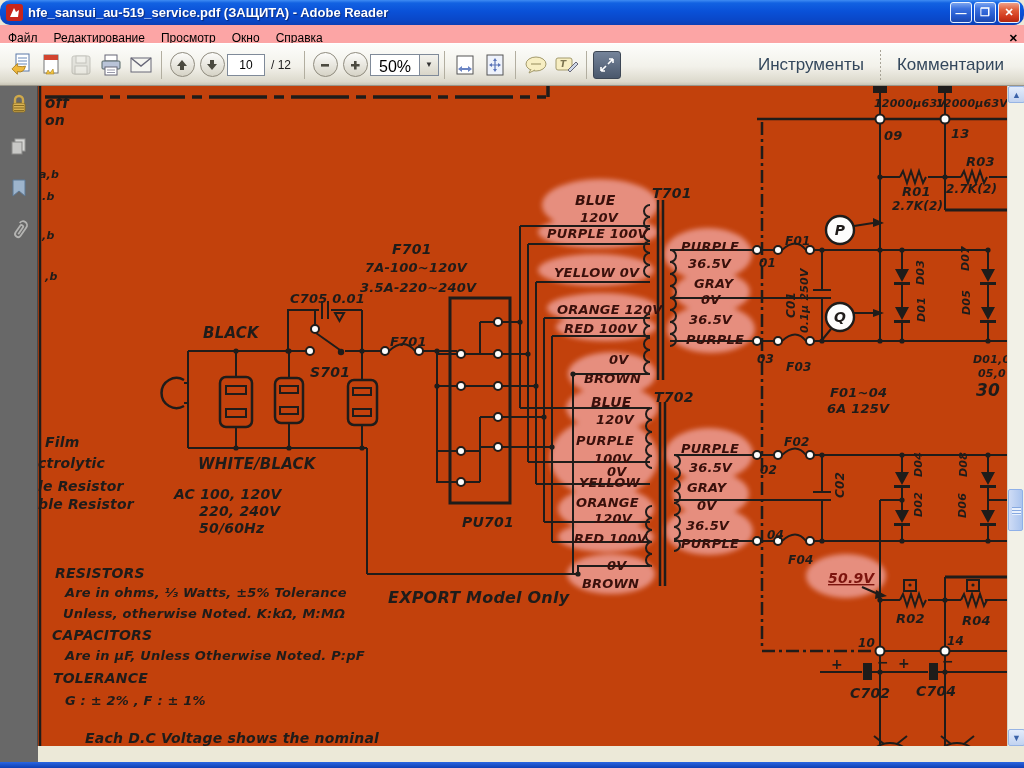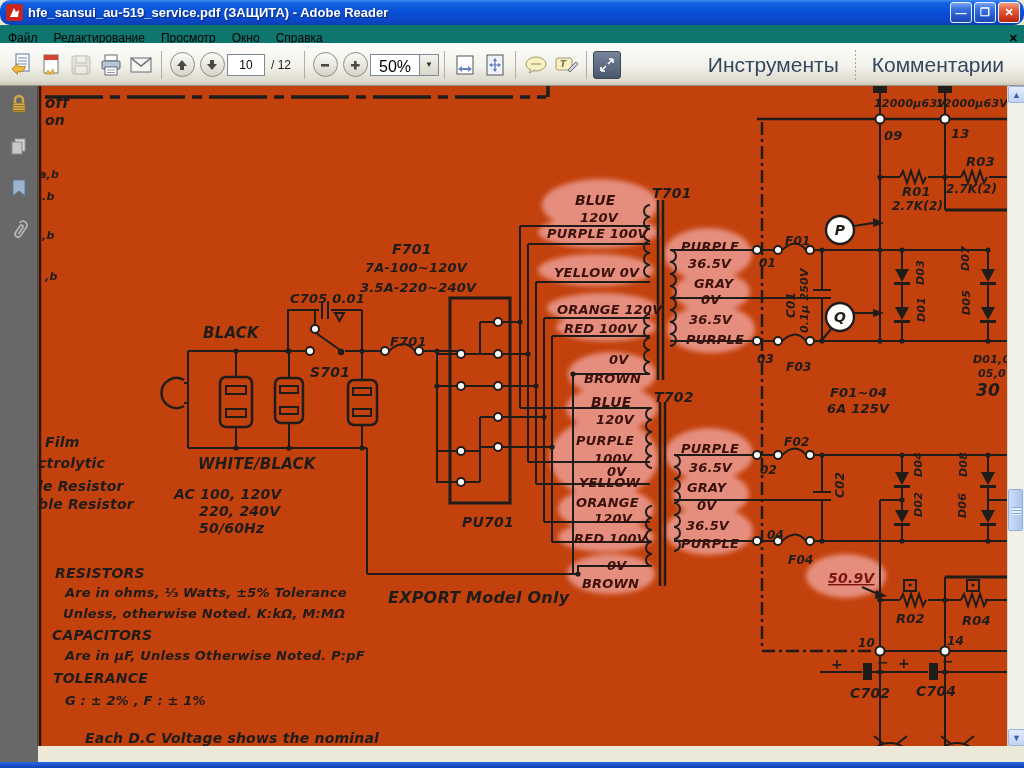--- a/index.html
+++ b/index.html
@@ -12,42 +12,42 @@
     display:flex; align-items:center; padding:0 4px;border-radius:10px; }
   #titlebar .ticon { width:17px; height:17px; margin:0 5px 0 2px; }
   #titlebar .ttext { color:#fff; font-weight:bold; font-size:13px; text-shadow:1px 1px 1px #0a2a7a; white-space:nowrap; }
   .winbtns { margin-left:auto; display:flex; gap:2px; }
   .winbtn { width:22px; height:21px; border-radius:3px; border:1px solid #eaf2ff;
     background:linear-gradient(180deg,#7ba4ef 0%,#3c72e0 30%,#2458cc 70%,#1c48ae 100%);
     color:#fff; font-size:11px; font-weight:bold; display:flex; align-items:center; justify-content:center; }
   .winbtn.close { background:linear-gradient(180deg,#f0a088 0%,#e1603c 35%,#d0381c 75%,#b22810 100%); }
 
   
-  #menubar { position:absolute; left:0; top:25px; width:1024px; height:26px; background:#0f766e;
+  #menubar { position:absolute; left:0; top:25px; width:1024px; height:26px; background:#fca5a5;
     display:flex; align-items:center; font-size:12px; color:#000;justify-content:center; }
   .menu-item { padding:1px 8px; }
   #menu-close { margin-left:auto; margin-right:6px; font-size:11px; font-weight:bold; }
 
   
   #toolbar { position:absolute; left:0; top:43px; width:1024px; height:43px;
     background:linear-gradient(180deg,#fdfdfb 0%,#f2f1ea 55%,#dcd9cc 92%,#c9c5b6 100%);
     border-top:1px solid #fff; border-bottom:1px solid #9a968a;
     display:flex; align-items:center; padding:0 6px; }
   .tbtn { height:32px; min-width:30px; display:flex; align-items:center; justify-content:center; border-radius:3px; }
   .tsep { width:1px; height:28px; background:#b2aea0; margin:0 5px; }
   .pagebox { width:38px; height:22px; background:#fff; border:1px solid #7f8a99; font-size:12px; text-align:center; }
   .pagetotal { font-size:12px; color:#222; margin:0 8px 0 6px; }
   .zoombox { display:flex; height:22px; border:1px solid #7f8a99; background:#fff; }
   .zoombox .zval { width:48px; font-size:16px; padding:3px 0 0 8px; }
   .zoombox .zdrop { width:19px; background:linear-gradient(180deg,#f4f3ee,#d9d6c9); border-left:1px solid #7f8a99;
     display:flex; align-items:center; justify-content:center; font-size:8px; color:#333; }
   .circbtn { width:25px; height:25px; border-radius:50%;
     background:linear-gradient(180deg,#fcfcfa,#d6d3c6); border:1px solid #8f8b7e;
     display:flex; align-items:center; justify-content:center; color:#3f3e36; font-size:12px; }
-  .tlabel { font-size:21px; color:#33475c; padding:0 14px; white-space:nowrap; }
+  .tlabel { font-size:17px; color:#33475c; padding:0 14px; white-space:nowrap; }
   .dotsep { width:1px; height:30px; margin:0 2px;
     background:repeating-linear-gradient(180deg,#a7a396 0 2px,transparent 2px 4px); }
   .darkbtn { width:28px; height:28px; border-radius:3px; border:1px solid #3c4654;
     background:linear-gradient(180deg,#75849a,#4a586c); display:flex; align-items:center; justify-content:center; }
 
   
   #sidebar { position:absolute; left:0; top:86px; width:38px; height:676px; background:#686868;
     border-right:1px solid #4a4a4a; display:flex; flex-direction:column; align-items:center; padding-top:8px; gap:22px; }
 
   

